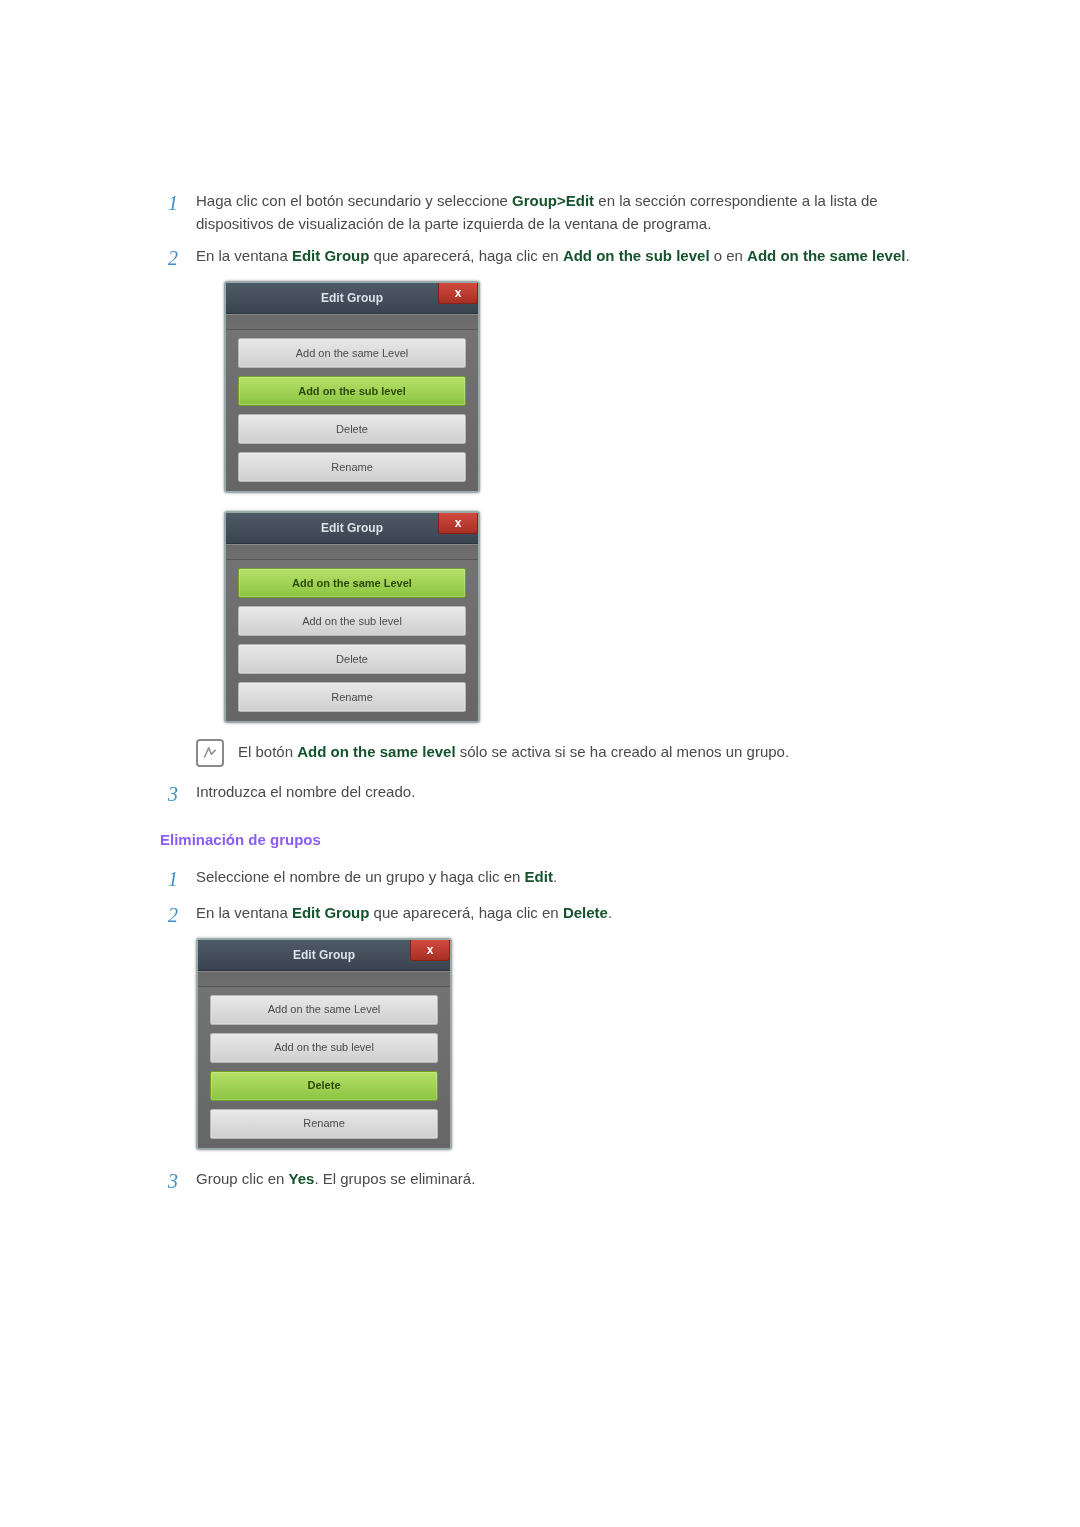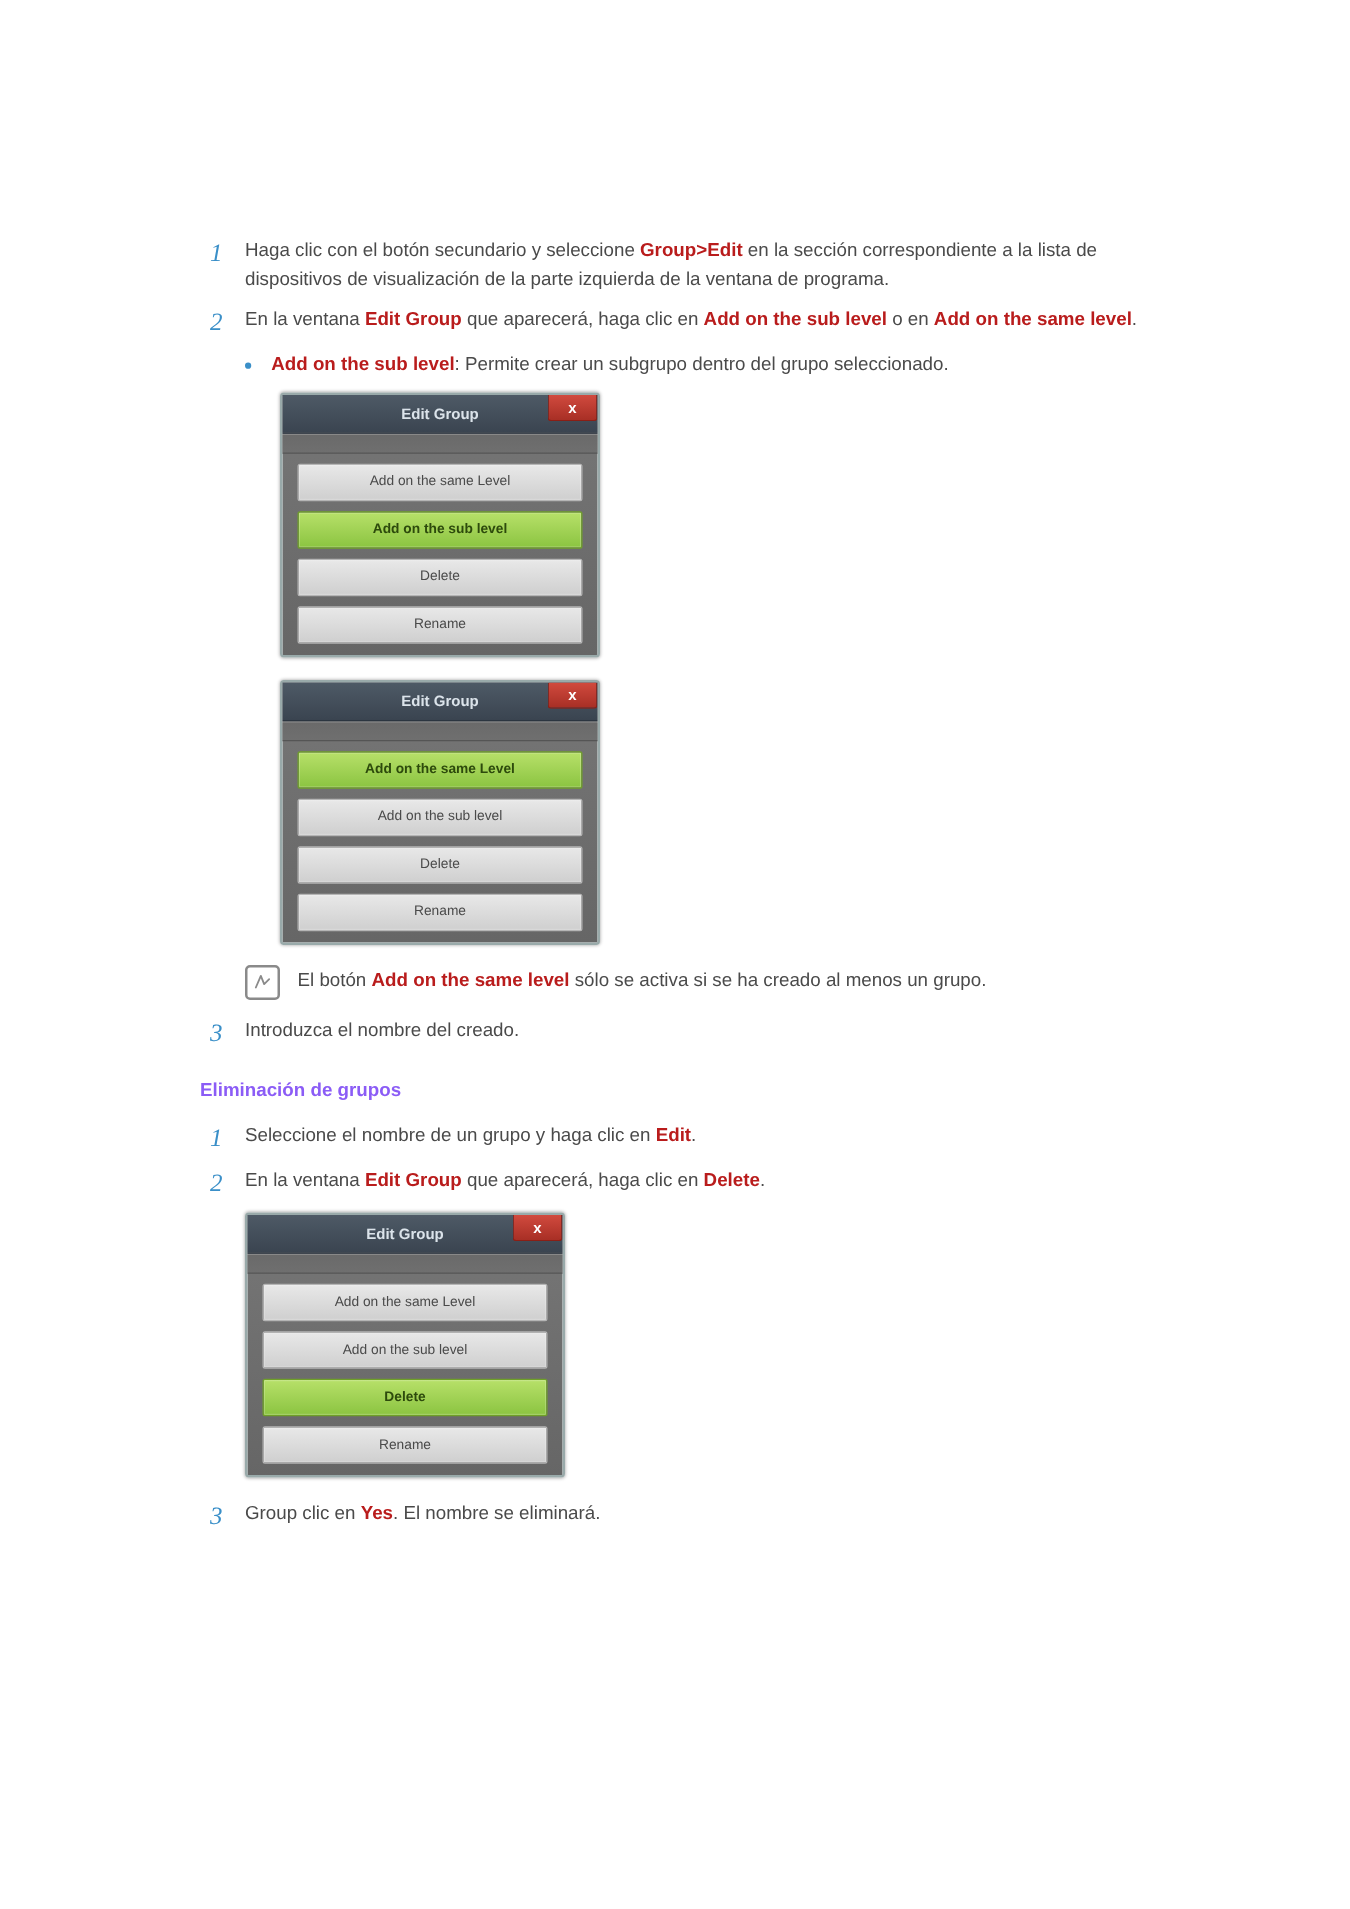--- a/index.html
+++ b/index.html
@@ -27,21 +27,21 @@
     font-size: 20px;
     color: #3a8fc8;
     width: 18px;
     flex-shrink: 0;
     text-align: right;
     line-height: 1.3;
   }
   .step-body {
     flex: 1;
   }
-  .bold { font-weight: bold; color: #b91c1c; }
+  .bold { font-weight: bold; color: #14532d; }
   .bullet-row {
     display: flex;
     gap: 16px;
     margin: 8px 0 6px 36px;
     align-items: flex-start;
   }
   .bullet-dot {
     width: 5px;
     height: 5px;
     border-radius: 50%;
@@ -156,26 +156,20 @@
     </div>
   </div>
 
   <div class="step">
     <div class="step-num">2</div>
     <div class="step-body">
       <span>En la ventana </span><span class="bold">Edit Group</span><span> que aparecerá, haga clic en </span><span class="bold">Add on the sub level</span><span> o en </span><span class="bold">Add on the same level</span><span>.</span>
     </div>
   </div>
 
-  <div class="bullet-row">
-    <div class="bullet-dot"></div>
-    <div class="bullet-text">
-      <span class="bold">Add on the sub level</span><span>: Permite crear un subgrupo dentro del grupo seleccionado.</span>
-    </div>
-  </div>
 
   <div class="dialog-wrap">
     <div class="dialog">
       <div class="dialog-titlebar">
         <div class="dialog-title">Edit Group</div>
         <div class="close-btn">
             <span>x</span>
           </div>
       </div>
       <div class="dialog-sep"></div>
@@ -247,17 +241,17 @@
       <div class="dialog-btn">Add on the same Level</div>
       <div class="dialog-btn">Add on the sub level</div>
       <div class="dialog-btn active">Delete</div>
       <div class="dialog-btn">Rename</div>
     </div>
   </div>
 
   <div class="step">
     <div class="step-num">3</div>
     <div class="step-body">
-      <span>Group clic en </span><span class="bold">Yes</span><span>. El nombre se eliminará.</span>
+      <span>Group clic en </span><span class="bold">Yes</span><span>. El grupos se eliminará.</span>
     </div>
   </div>
 
 </div>
 
 </body></html>

